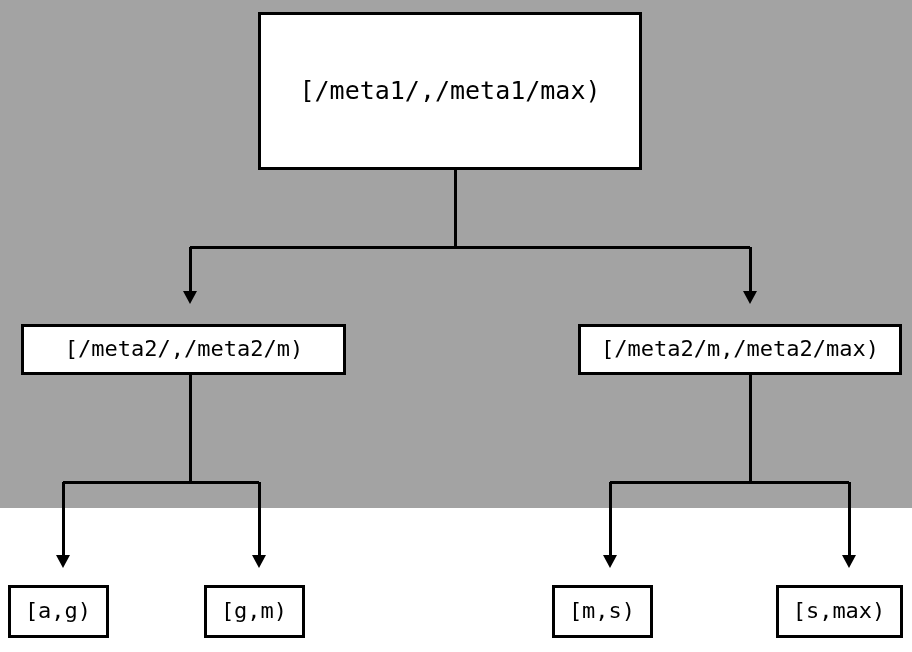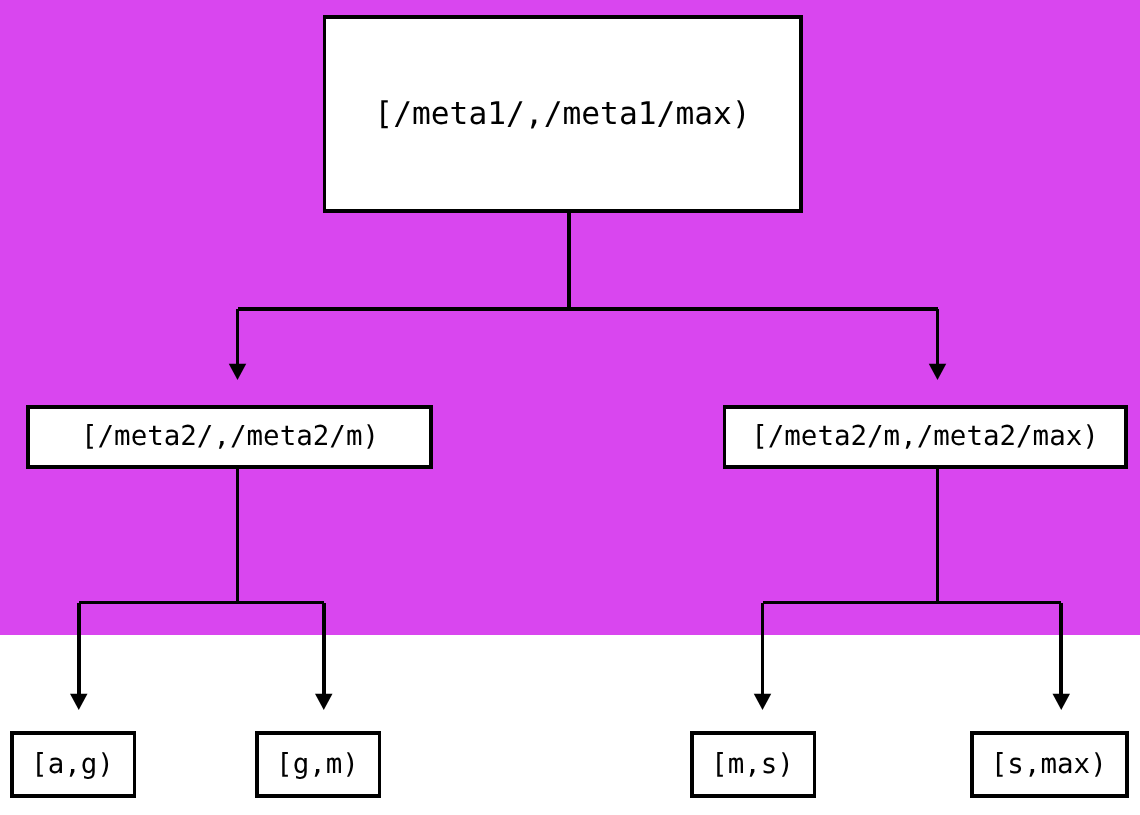--- a/index.html
+++ b/index.html
@@ -10,21 +10,21 @@
   body {
     width: 912px;
     height: 652px;
     font-family: "DejaVu Sans Mono", "Liberation Mono", monospace;
     overflow: hidden;
   }
   #diagram-root {
     position: relative;
     width: 912px;
     height: 508px;
-    background: #d946ef;
+    background: #a3a3a3;
   }
   svg#tree-svg {
     position: absolute;
     top: 0;
     left: 0;
     width: 912px;
     height: 652px;
     display: block;
   }
   .node-box {

